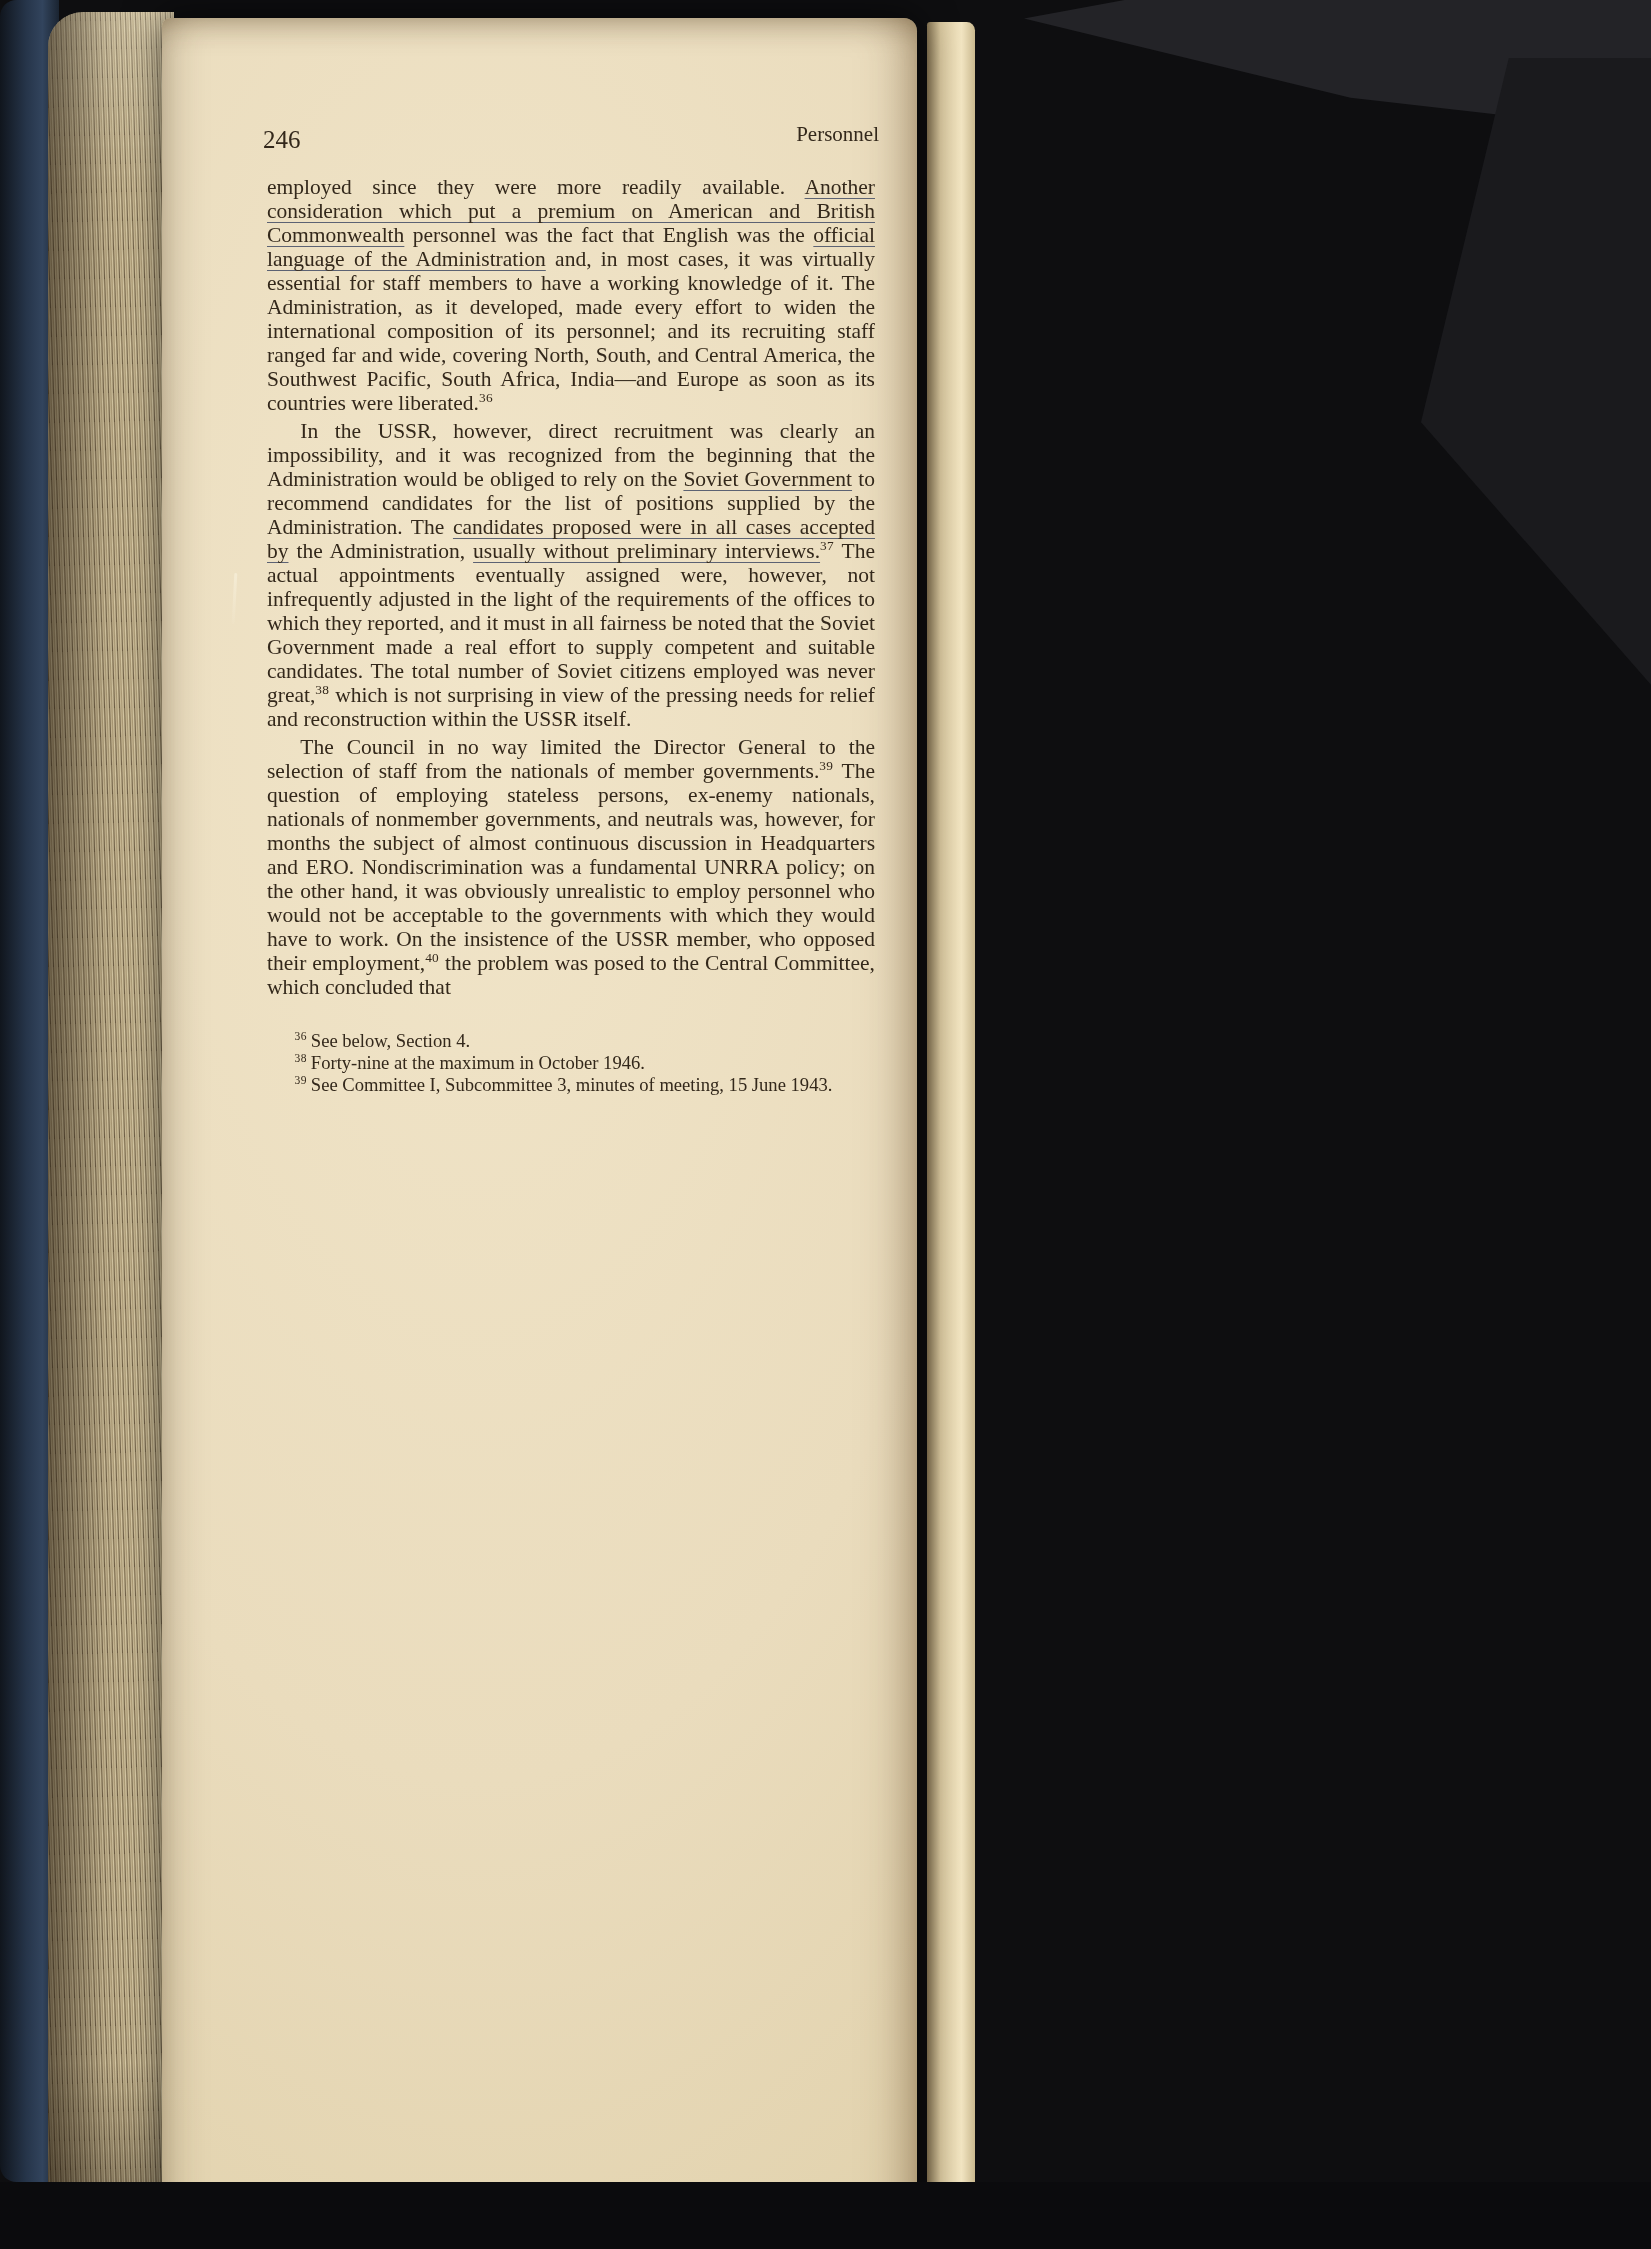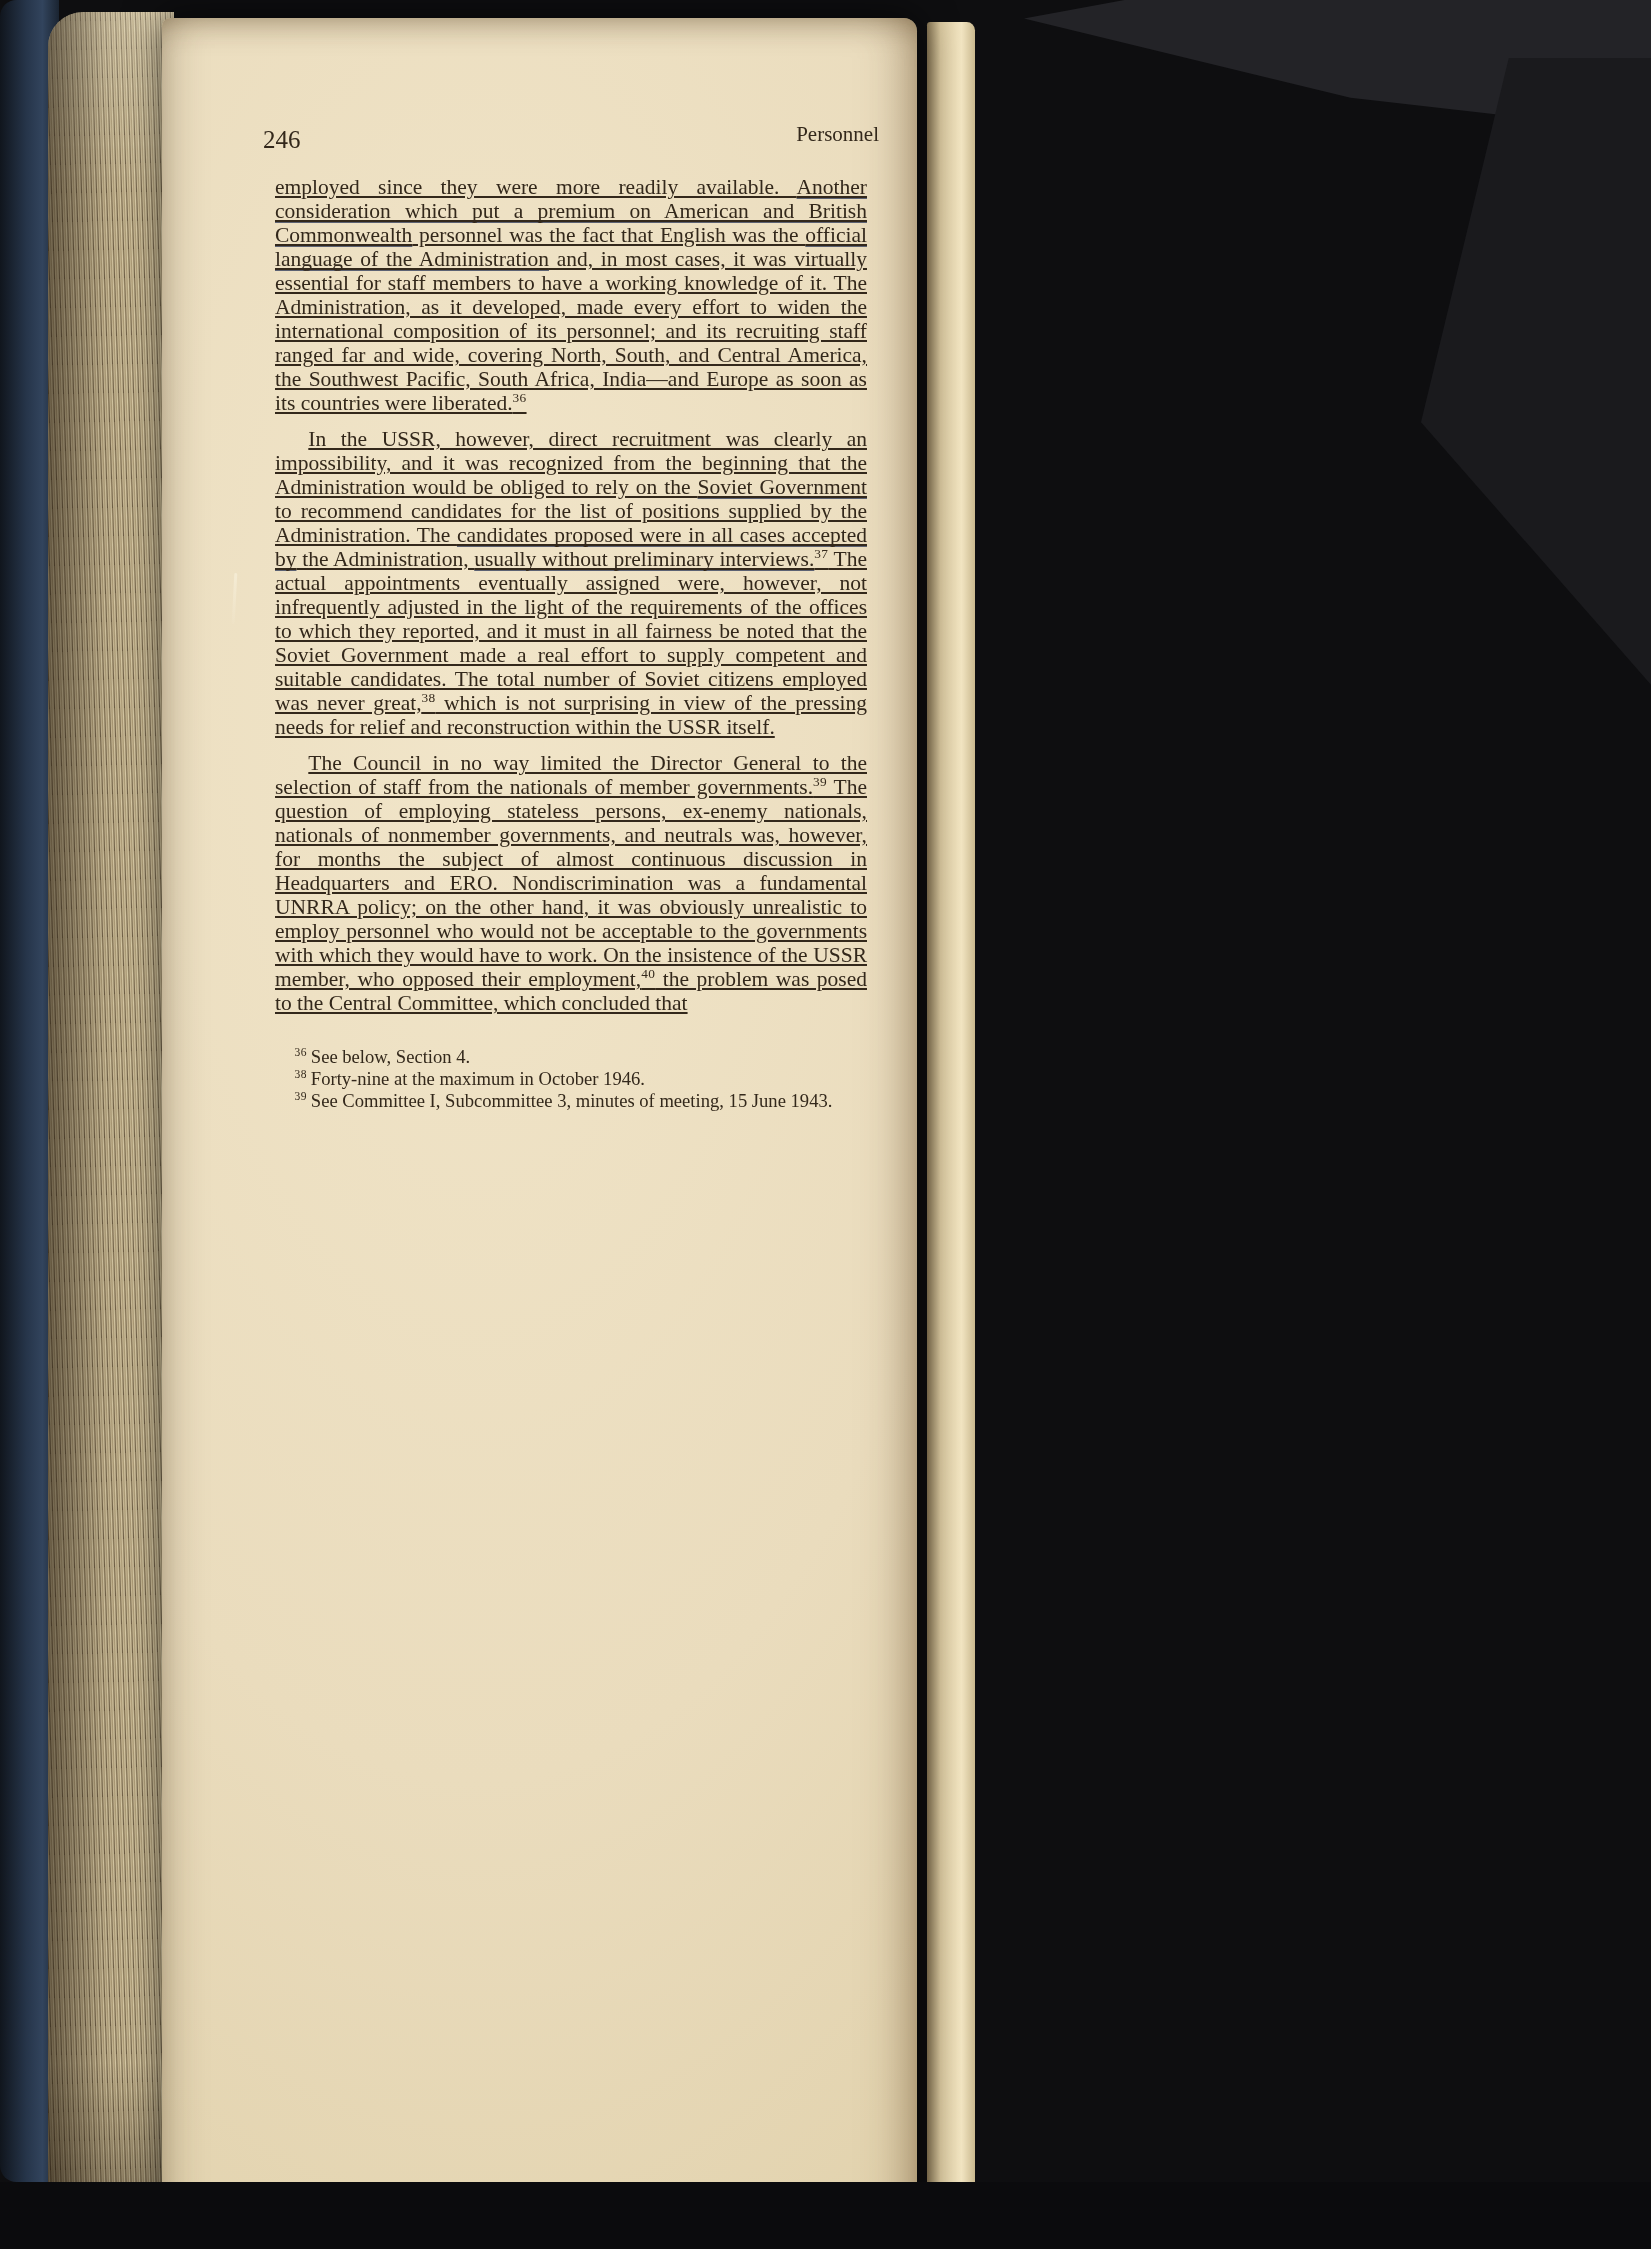--- a/index.html
+++ b/index.html
@@ -55,21 +55,21 @@
     border-radius:3.3px 8.3px 8.3px 3.3px;
   }
   
   .content {
     position:absolute; left:101px; top:104px; width:616px;
     color:#33281b; font-size:21.5px; line-height:24px;
   }
   .page-head { position:relative; height:40px; margin-bottom:13.2px; }
   .pagenum { position:absolute; left:0; top:5.8px; font-size:25px; }
   .running-head { display:block; text-align:right; font-size:21px; }
-  .para { margin:12px; text-align:justify;text-decoration:underline; }
+  .para { margin:4px; text-align:justify; }
   .para.indent { text-indent:1.55em; }
   sup { font-size:0.62em; line-height:0; vertical-align:super; letter-spacing:0.3px; }
   .u {
     text-decoration:underline;
     text-decoration-color:#5c6273;
     text-decoration-thickness:1.3px;
     text-underline-offset:3.7px;
     text-decoration-skip-ink:none;
   }
   .footnotes { margin-top:31px; font-size:18.6px; line-height:22px; }

